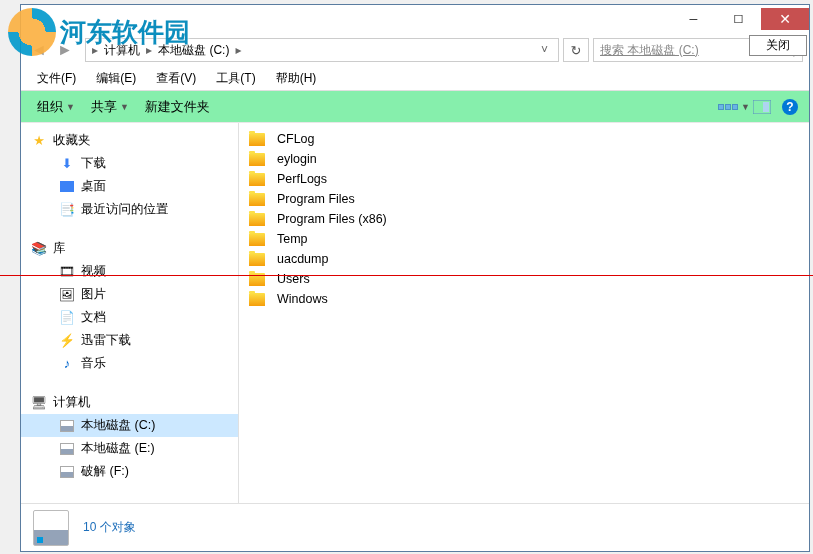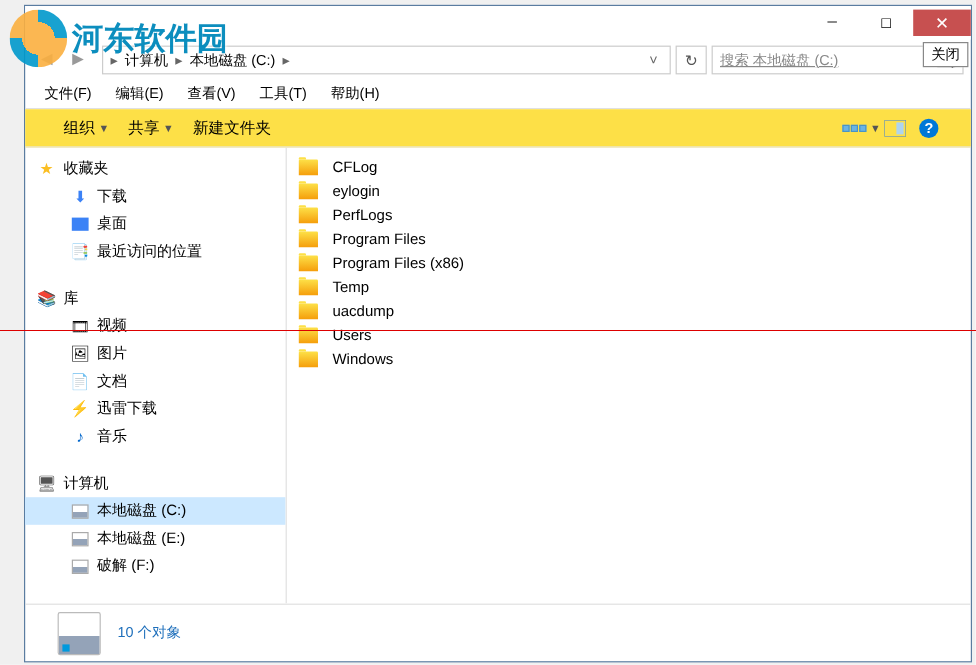--- a/index.html
+++ b/index.html
@@ -10,37 +10,37 @@
 .wm-text { font-size: 26px; font-weight: bold; color: #0088bb; text-shadow: 1px 1px 2px rgba(255,255,255,0.8); opacity: 0.95; }
 .wm-url { position: absolute; top: 40px; left: 60px; font-size: 14px; color: #00aa66; font-weight: bold; opacity: 0.8; letter-spacing: 1px; }
 
 .window { position: absolute; top: 4px; left: 20px; width: 790px; height: 548px; background: #fff; border: 1px solid #5a7ca0; display: flex; flex-direction: column; }
 
 .titlebar { height: 28px; display: flex; justify-content: flex-end; align-items: center; background: #fff; }
 .tb-btn { width: 45px; height: 22px; display: flex; align-items: center; justify-content: center; font-size: 11px; }
 .tb-close { background: #c75050; color: #fff; width: 48px; height: 22px; font-size: 14px; }
 .tb-min { border: 1px solid transparent; }
 .tb-max { border: 1px solid transparent; }
-.tb-close-label { position: absolute; right: 2px; top: 30px; border: 1px solid #888; padding: 1px 6px; font-size: 12px; background: #fff; }
+.tb-close-label { position: absolute; right: 2px; top: 30px; border: 1px solid #888; padding: 1px 16px; font-size: 12px; background: #fff; }
 
 .addressbar { height: 34px; display: flex; align-items: center; padding: 4px 6px; gap: 4px; }
 .nav-arrows { display: flex; gap: 2px; margin-right: 4px; }
 .nav-btn { width: 24px; height: 24px; display: flex; align-items: center; justify-content: center; color: #999; }
 .breadcrumb { flex: 1; height: 24px; border: 1px solid #ccc; display: flex; align-items: center; padding: 0 4px; font-size: 12px; }
 .bc-item { padding: 0 4px; }
 .bc-sep { color: #666; padding: 0 2px; }
 .bc-drop { margin-left: auto; color: #666; padding: 0 6px; }
 .refresh-btn { width: 26px; height: 24px; border: 1px solid #ccc; display: flex; align-items: center; justify-content: center; font-size: 13px; color: #555; }
 .searchbox { width: 210px; height: 24px; border: 1px solid #ccc; display: flex; align-items: center; padding: 0 6px; font-size: 12px; color: #888; text-decoration: underline; }
 .search-icon { margin-left: auto; font-size: 12px; }
 
 .menubar { height: 24px; display: flex; align-items: center; padding: 0 6px; font-size: 12px; border-bottom: 1px solid #e0e0e0; }
 .menu-item { padding: 2px 10px; }
 
-.toolbar { height: 32px; display: flex; padding: 0 24px; font-size: 13px; background: #fde047; border-bottom: 1px solid #e8e8e8; }
+.toolbar { height: 32px; display: flex; padding: 0 8px; font-size: 13px; background: #86efac; border-bottom: 1px solid #e8e8e8; }
 .tool-item { padding: 4px 8px; display: flex; align-items: center; gap: 3px; }
 .tool-drop { font-size: 9px; color: #555; }
 .tool-right { margin-left: auto; display: flex; align-items: center; gap: 6px; }
 .tool-icon { width: 22px; height: 22px; display: flex; align-items: center; justify-content: center; }
 .help-icon { color: #0078d7; font-size: 16px; }
 
 .content { flex: 1; display: flex; overflow: hidden; }
 .sidebar { width: 218px; border-right: 1px solid #e0e0e0; padding: 6px 0; overflow-y: auto; }
 .nav-group { margin-bottom: 16px; }
 .nav-item { display: flex; align-items: center; padding: 3px 8px 3px 22px; font-size: 12.5px; gap: 6px; cursor: default; }
@@ -55,21 +55,21 @@
 .drive-icon { background: linear-gradient(#fff 50%, #94a3b8 50%); width: 14px; height: 12px; border: 1px solid #aaa; }
 .computer-icon { color: #555; }
 
 .filelist { flex: 1; padding: 6px 0; position: relative; }
 .file-row { display: flex; align-items: center; padding: 3px 10px; font-size: 12.5px; gap: 12px; }
 .folder-glyph { width: 16px; height: 13px; background: linear-gradient(#fde047, #f59e0b); border-radius: 1px 1px 0 0; position: relative; }
 .folder-glyph:before { content: ""; position: absolute; top: -2px; left: 0; width: 6px; height: 2px; background: #fde047; border-radius: 1px 1px 0 0; }
 
 .red-line { position: absolute; left: 0; right: 0; top: 275px; height: 1px; background: #d00; z-index: 50; pointer-events: none; }
 
-.statusbar { height: 48px; border-top: 1px solid #e0e0e0; display: flex; align-items: center; padding: 4px 27px; font-size: 12px; gap: 14px; }
+.statusbar { height: 48px; border-top: 1px solid #e0e0e0; display: flex; align-items: center; padding: 4px 12px; font-size: 12px; gap: 14px; }
 .status-icon { width: 36px; height: 36px; background: linear-gradient(#fff 55%, #94a3b8 55%); border: 1px solid #bbb; border-radius: 2px; position: relative; }
 .status-icon:after { content: ""; position: absolute; bottom: 2px; left: 3px; width: 6px; height: 6px; background: #0099dd; }
 .status-text { color: #1e6fbb; }
 
 .view-icons { display: flex; gap: 1px; }
 .vi-sq { width: 6px; height: 6px; background: #6ab4e4; border: 1px solid #4a94c4; }
 </style>
 </head>
 <body>
 

